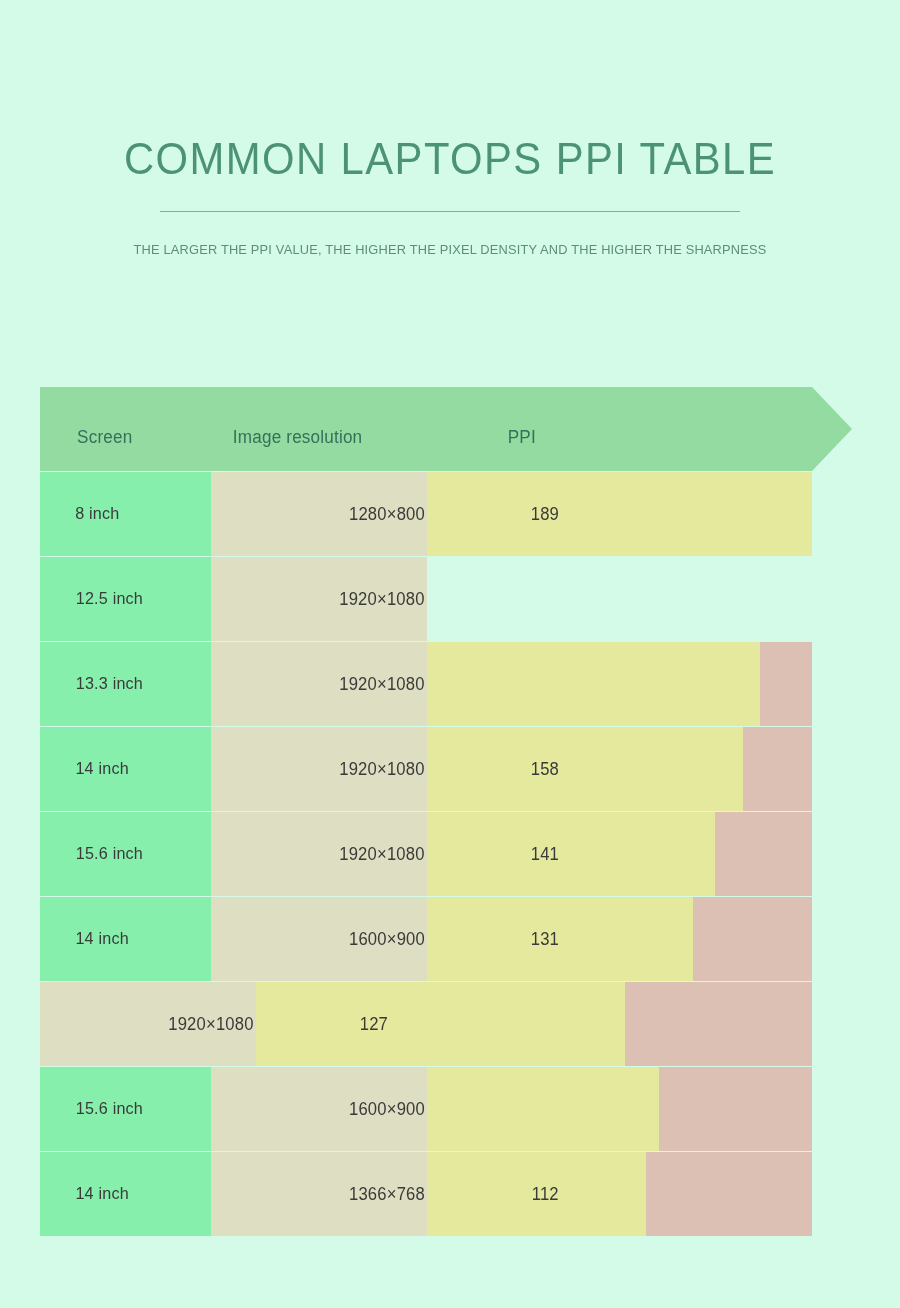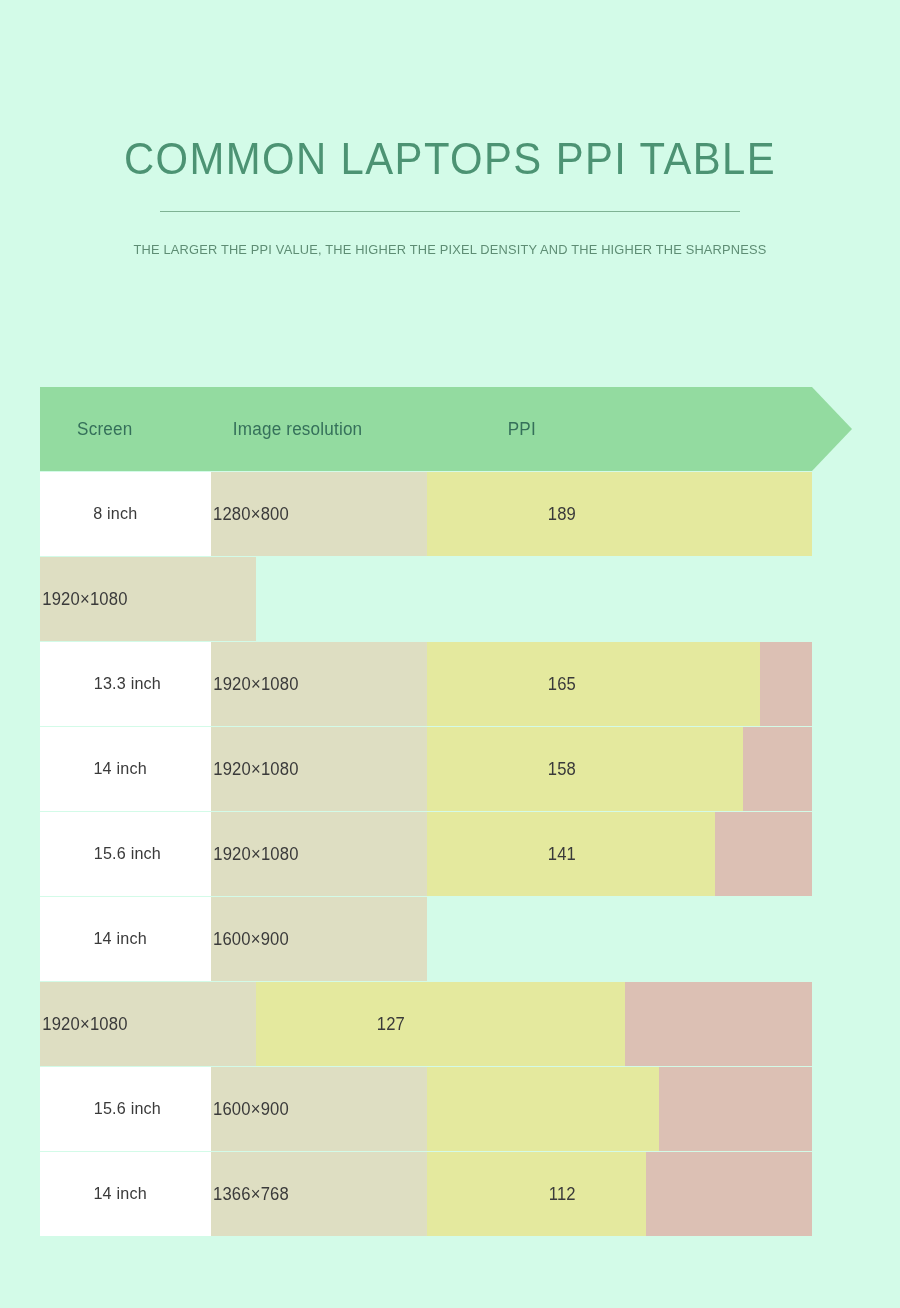--- a/index.html
+++ b/index.html
@@ -49,21 +49,21 @@
     height:84px;
     width:772px;
   }
   .thead-bg{
     position:absolute;left:0;top:0;
     width:812px;height:84px;
     background:#93dba0;
     clip-path:polygon(0 0, 772px 0, 812px 42px, 772px 84px, 0 84px);
   }
   .thead-cells{
-    position:absolute;left:0;top:0;width:772px;height:84px;
+    position:absolute;left:0;top:8px;width:772px;height:84px;
     display:flex;align-items:center;
   }
   .th{
     font-size:18px;
     color:#35705a;
     letter-spacing:0.2px;
     transform:scaleX(0.95);
     transform-origin:left center;
     white-space:nowrap;
   }
@@ -73,43 +73,43 @@
 
   .row{
     position:relative;
     height:84px;
     width:772px;
     margin-top:1px;
     display:flex;
   }
   .c-screen{
     width:171px;
-    background:#ffffff;
+    background:#86efac;
     display:flex;align-items:center;
     box-sizing:border-box;
-    padding-left:52px;
+    padding-left:34px;
   }
   .c-res{
     width:216px;
     background:#dedec2;
-    display:flex;align-items:center;justify-content:flex-start;
+    display:flex;align-items:center;justify-content:flex-end;
     box-sizing:border-box;
   }
   .c-bar{
     position:relative;
     flex:1;
     background:#dcc0b4;
     overflow:hidden;
   }
   .c-bar-fill{
     position:absolute;left:0;top:0;bottom:0;
     background:#e4e99e;
   }
   .c-bar-val{
-    position:absolute;left:17px;top:0;bottom:0;
+    position:absolute;left:0;top:0;bottom:0;
     width:236px;
     display:flex;align-items:center;justify-content:center;
   }
 
   .cell-text{
     font-size:17px;
     color:#3a3a3a;
     letter-spacing:0.2px;
     transform:scaleX(0.95);
     white-space:nowrap;
@@ -146,36 +146,36 @@
             <span class="cell-text res">1280×800</span>
           </div>
           <div class="c-bar">
             <div class="c-bar-fill" style="width: 100%;"></div>
             <div class="c-bar-val">
               <span class="cell-text ppi">189</span>
             </div>
           </div>
         </div>
         <div class="row">
+          <div class="c-screen">
+            <span class="cell-text">12.5 inch</span>
+          </div>
           <div class="c-res">
             <span class="cell-text res">1920×1080</span>
           </div>
         </div>
         <div class="row">
           <div class="c-screen">
             <span class="cell-text">13.3 inch</span>
           </div>
           <div class="c-res">
             <span class="cell-text res">1920×1080</span>
           </div>
           <div class="c-bar">
             <div class="c-bar-fill" style="width: 86.6%;"></div>
-            <div class="c-bar-val">
-              <span class="cell-text ppi">165</span>
-            </div>
           </div>
         </div>
         <div class="row">
           <div class="c-screen">
             <span class="cell-text">14 inch</span>
           </div>
           <div class="c-res">
             <span class="cell-text res">1920×1080</span>
           </div>
           <div class="c-bar">
@@ -198,20 +198,26 @@
               <span class="cell-text ppi">141</span>
             </div>
           </div>
         </div>
         <div class="row">
           <div class="c-screen">
             <span class="cell-text">14 inch</span>
           </div>
           <div class="c-res">
             <span class="cell-text res">1600×900</span>
+          </div>
+          <div class="c-bar">
+            <div class="c-bar-fill" style="width: 69%;"></div>
+            <div class="c-bar-val">
+              <span class="cell-text ppi">131</span>
+            </div>
           </div>
         </div>
         <div class="row">
           <div class="c-res">
             <span class="cell-text res">1920×1080</span>
           </div>
           <div class="c-bar">
             <div class="c-bar-fill" style="width: 66.4%;"></div>
             <div class="c-bar-val">
               <span class="cell-text ppi">127</span>

